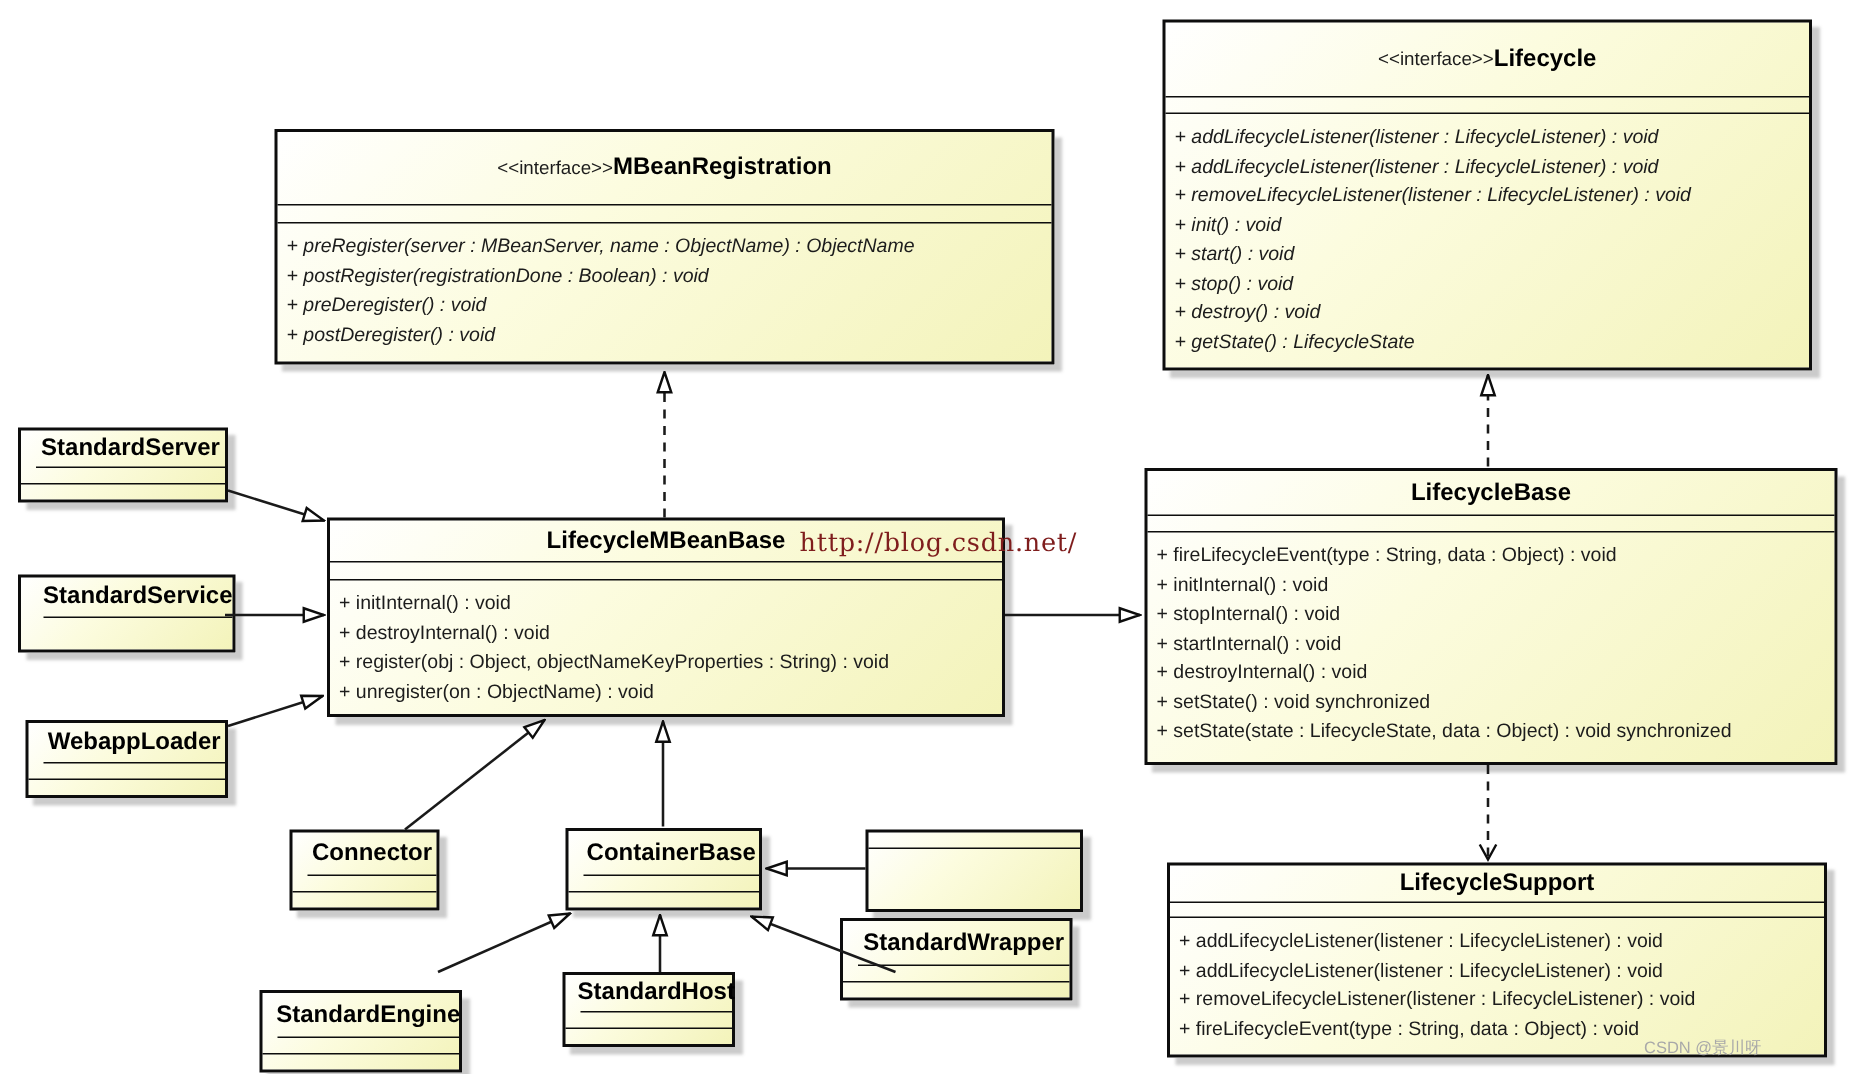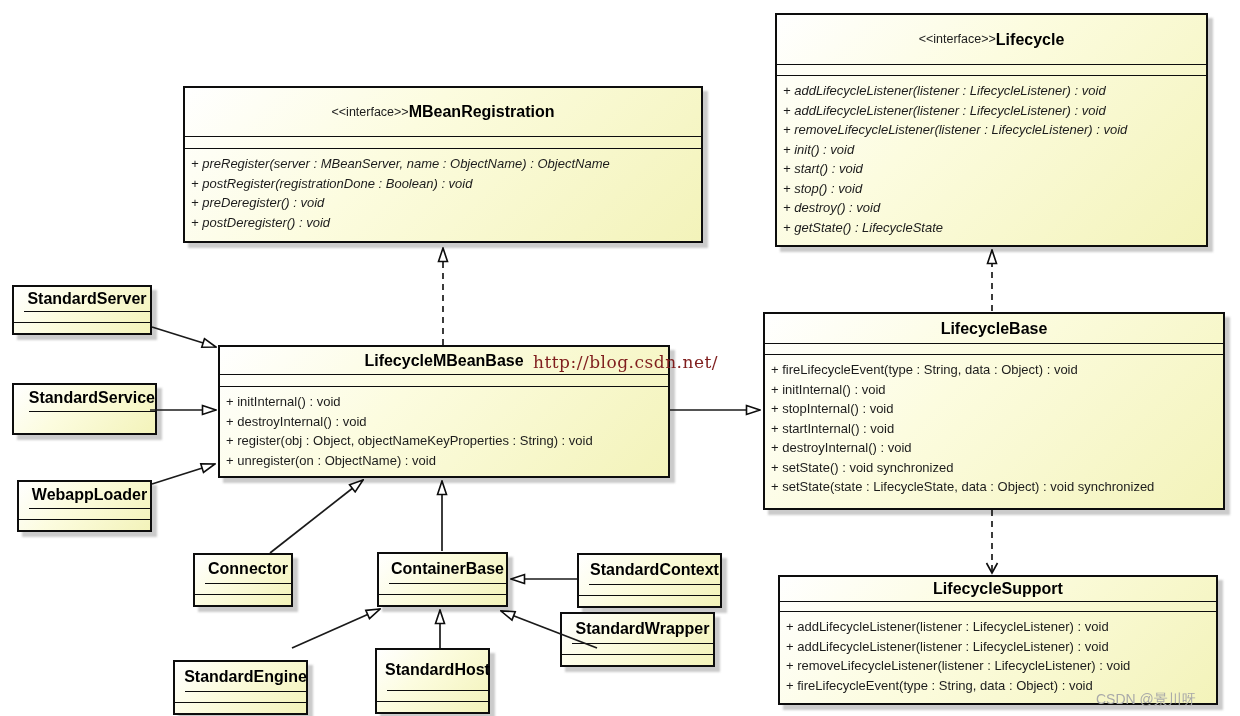--- a/index.html
+++ b/index.html
@@ -38,21 +38,21 @@
 
   svg.wires { position:absolute; left:0; top:0; z-index:2; pointer-events:none; }
 
   .wm-center {
     position:absolute; left:533px; top:352px; z-index:3;
     font-family:"DejaVu Serif", serif; font-size:17px; color:#7f1d1d;
     letter-spacing:.5px; white-space:nowrap;
   }
   .wm-corner {
     position:absolute; left:1096px; top:691px; z-index:3;
-    font-size:14px; color:#a9a9a9; white-space:nowrap;
+    font-size:11px; color:#a9a9a9; white-space:nowrap;
   }
 </style>
 </head>
 <body>
 
 <div class="canvas">
 
   <div class="cls it" style="left:183px;top:86px;width:520px;height:157px;">
     <div class="hdr" style="height:48px;">
       <div class="stereo it-s">&lt;&lt;interface&gt;&gt;</div>
@@ -161,36 +161,33 @@
 
   <div class="cls small" style="left:377px;top:552px;width:131px;height:55px;">
     <div class="hdr">
       <div class="cname">ContainerBase</div>
     </div>
     <div class="row"></div>
     <div class="row"></div>
   </div>
 
   <div class="cls small" style="left:577px;top:553px;width:145px;height:55px;">
-    <div class="hdr">
-      <div class="cname">StandardContext</div>
-    </div>
     <div class="row"></div>
     <div class="row"></div>
   </div>
 
   <div class="cls small" style="left:173px;top:660px;width:135px;height:55px;">
     <div class="hdr">
       <div class="cname">StandardEngine</div>
     </div>
     <div class="row"></div>
     <div class="row"></div>
   </div>
 
-  <div class="cls small" style="left:375px;top:648px;width:115px;height:66px;">
+  <div class="cls small" style="left:375px;top:648px;width:115px;height:50px;">
     <div class="hdr">
       <div class="cname">StandardHost</div>
     </div>
     <div class="row"></div>
     <div class="row"></div>
   </div>
 
   <div class="cls small" style="left:560px;top:612px;width:155px;height:55px;">
     <div class="hdr">
       <div class="cname">StandardWrapper</div>

